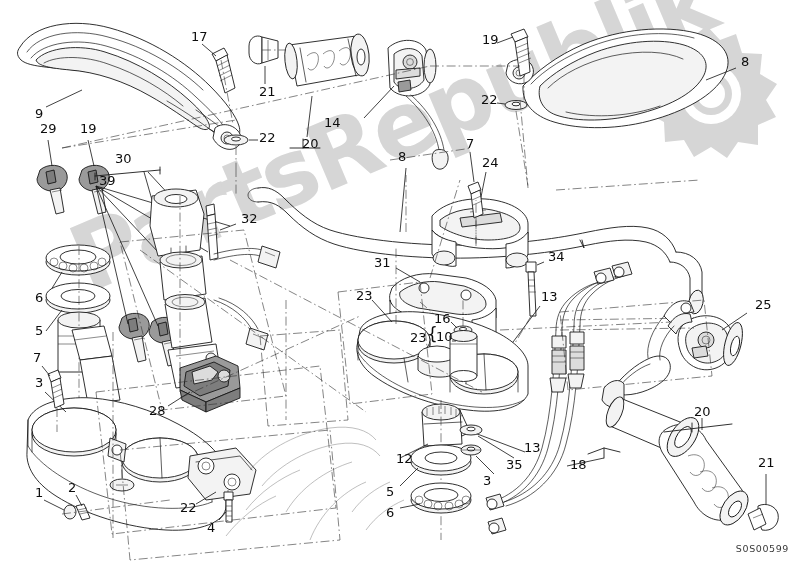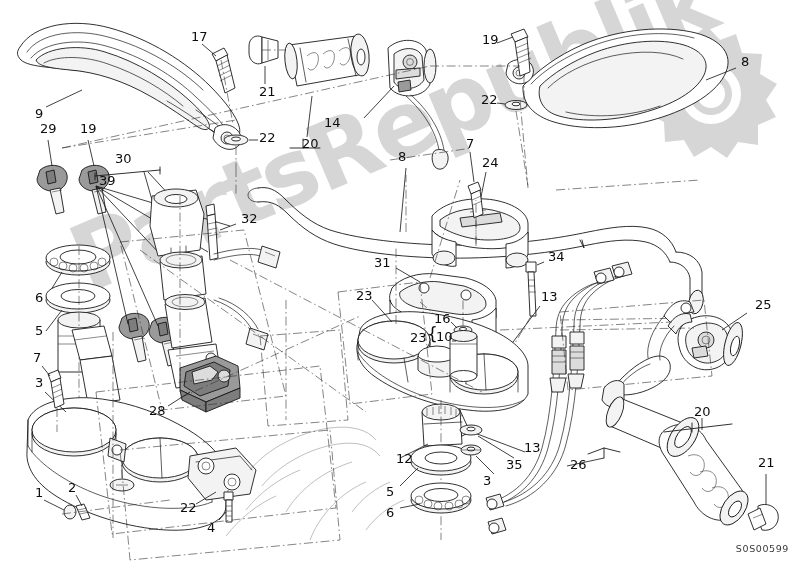--- a/index.html
+++ b/index.html
@@ -616,21 +616,21 @@
   <div class="callout" style="left:398px;top:150px">8</div>
   <div class="callout" style="left:191px;top:30px">17</div>
   <div class="callout" style="left:80px;top:122px">19</div>
   <div class="callout" style="left:482px;top:33px">19</div>
   <div class="callout" style="left:302px;top:137px">20</div>
   <div class="callout" style="left:259px;top:85px">21</div>
   <div class="callout" style="left:259px;top:131px">22</div>
   <div class="callout" style="left:356px;top:289px">23</div>
   <div class="callout" style="left:482px;top:156px">24</div>
   <div class="callout" style="left:755px;top:298px">25</div>
-  <div class="callout" style="left:570px;top:458px">26</div>
+  <div class="callout" style="left:570px;top:458px">18</div>
   <div class="callout" style="left:180px;top:501px">22</div>
   <div class="callout" style="left:149px;top:404px">28</div>
   <div class="callout" style="left:40px;top:122px">29</div>
   <div class="callout" style="left:115px;top:152px">30</div>
   <div class="callout" style="left:374px;top:256px">31</div>
   <div class="callout" style="left:241px;top:212px">32</div>
   <div class="callout" style="left:99px;top:174px">39</div>
   <div class="callout" style="left:548px;top:250px">34</div>
   <div class="callout" style="left:506px;top:458px">35</div>
   <div class="callout" style="left:524px;top:441px">13</div>

